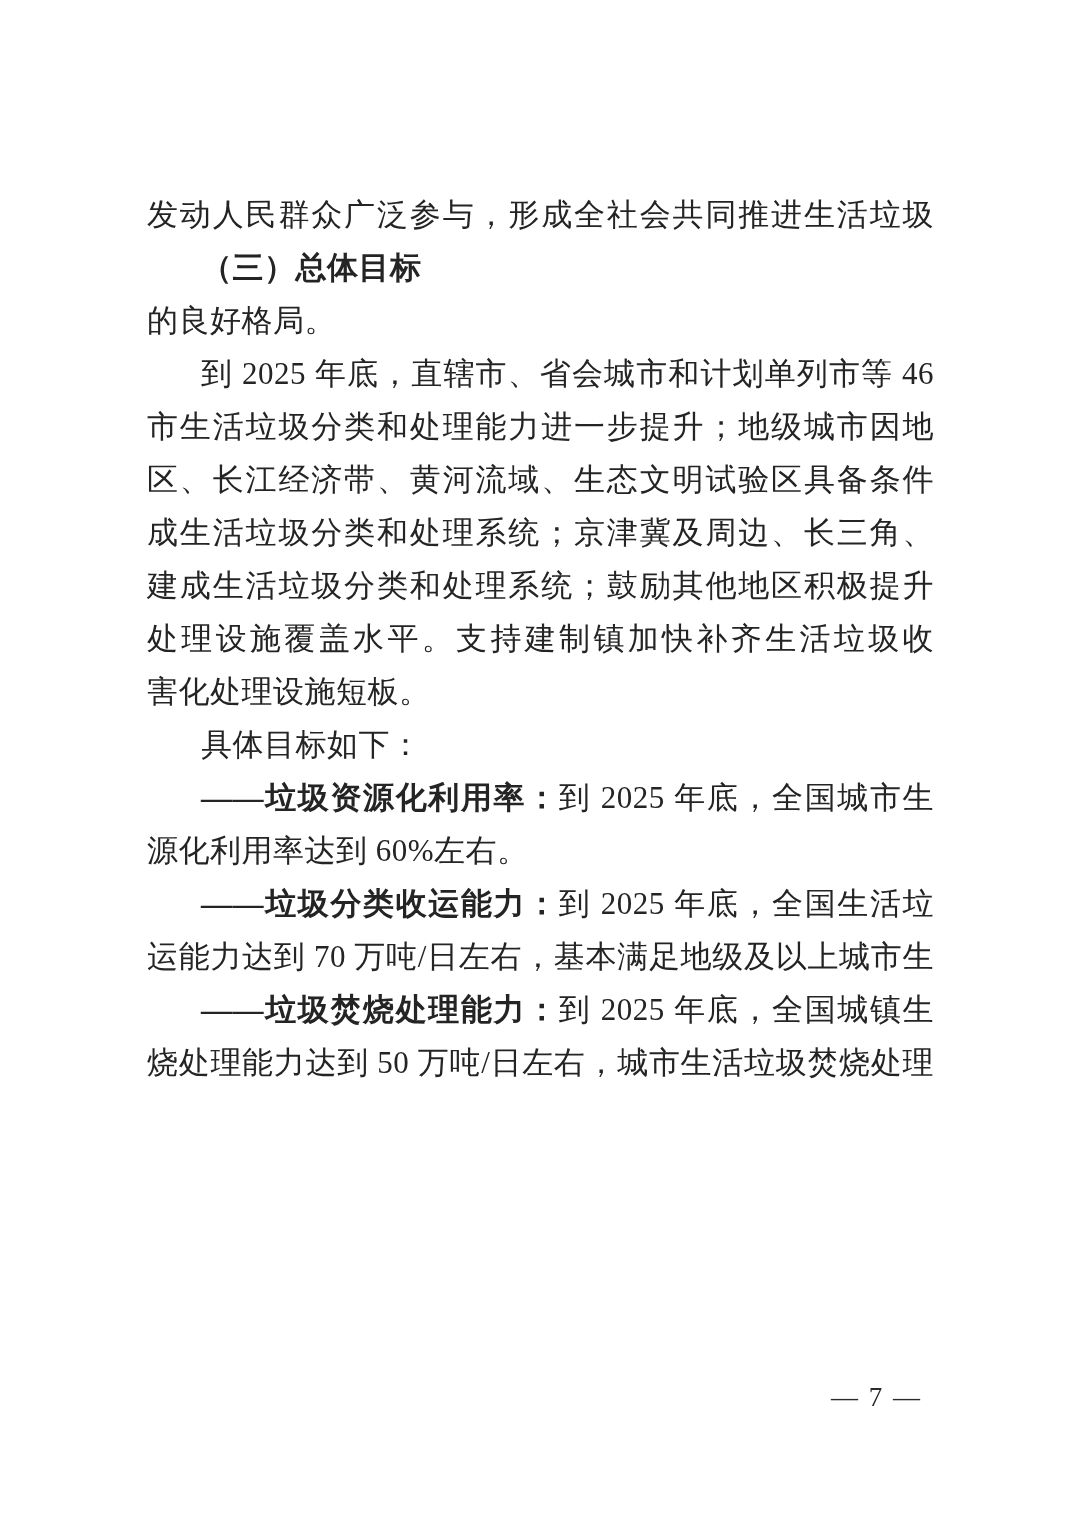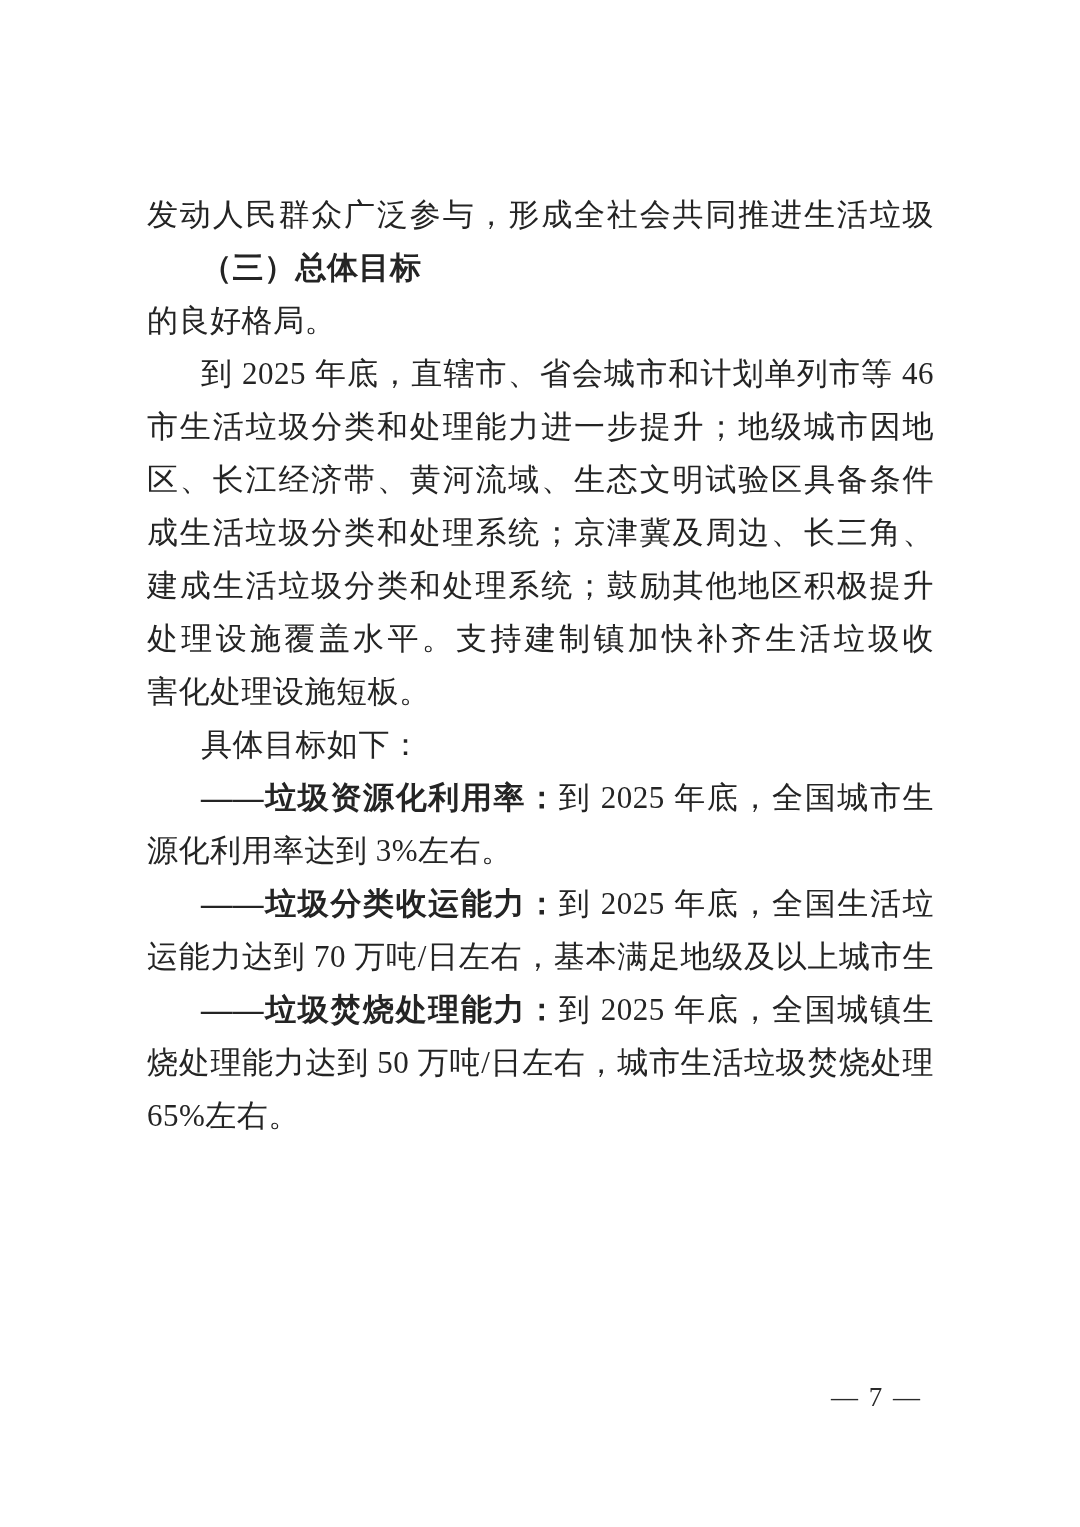--- a/index.html
+++ b/index.html
@@ -61,21 +61,20 @@
       <div class="line"><span class="seg-normal">的良好格局。</span></div>
       <div class="line indent justify"><span class="seg-normal">到 2025 年底，直辖市、省会城市和计划单列市等 46 个重点城</span></div>
       <div class="line justify"><span class="seg-normal">市生活垃圾分类和处理能力进一步提升；地级城市因地制宜基本建</span></div>
       <div class="line justify"><span class="seg-normal">区、长江经济带、黄河流域、生态文明试验区具备条件的县城基本</span></div>
       <div class="line justify"><span class="seg-normal">成生活垃圾分类和处理系统；京津冀及周边、长三角、粤港澳大湾</span></div>
       <div class="line justify"><span class="seg-normal">建成生活垃圾分类和处理系统；鼓励其他地区积极提升垃圾分类和</span></div>
       <div class="line justify"><span class="seg-normal">处理设施覆盖水平。支持建制镇加快补齐生活垃圾收集、转运、无</span></div>
       <div class="line"><span class="seg-normal">害化处理设施短板。</span></div>
       <div class="line indent"><span class="seg-normal">具体目标如下：</span></div>
       <div class="line indent justify"><span class="seg-bold">——垃圾资源化利用率：</span><span class="seg-normal">到 2025 年底，全国城市生活垃圾资</span></div>
-      <div class="line"><span class="seg-normal">源化利用率达到 3%左右。</span></div>
+      <div class="line"><span class="seg-normal">源化利用率达到 60%左右。</span></div>
       <div class="line indent justify"><span class="seg-bold">——垃圾分类收运能力：</span><span class="seg-normal">到 2025 年底，全国生活垃圾分类收</span></div>
       <div class="line justify"><span class="seg-normal">运能力达到 70 万吨/日左右，基本满足地级及以上城市生活垃圾分</span></div>
       <div class="line indent justify"><span class="seg-bold">——垃圾焚烧处理能力：</span><span class="seg-normal">到 2025 年底，全国城镇生活垃圾焚</span></div>
       <div class="line justify"><span class="seg-normal">烧处理能力达到 50 万吨/日左右，城市生活垃圾焚烧处理能力占比</span></div>
-      <div class="line"><span class="seg-normal">65%左右。</span></div>
     </div>
   <div class="footer-page-number">— 7 —</div>
 </div>
 
 </body></html>

